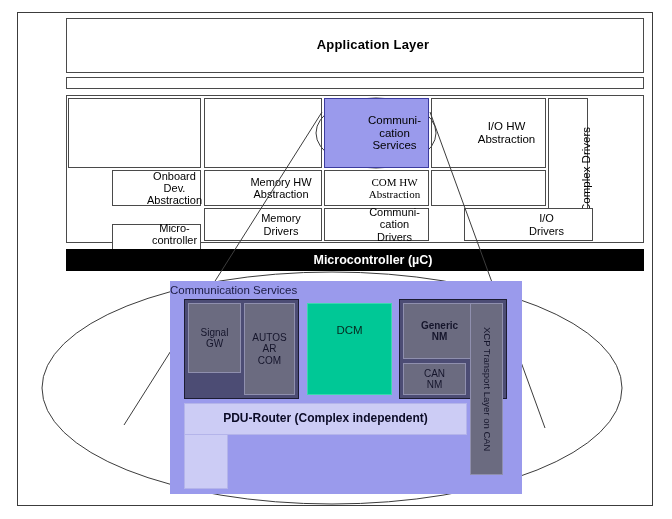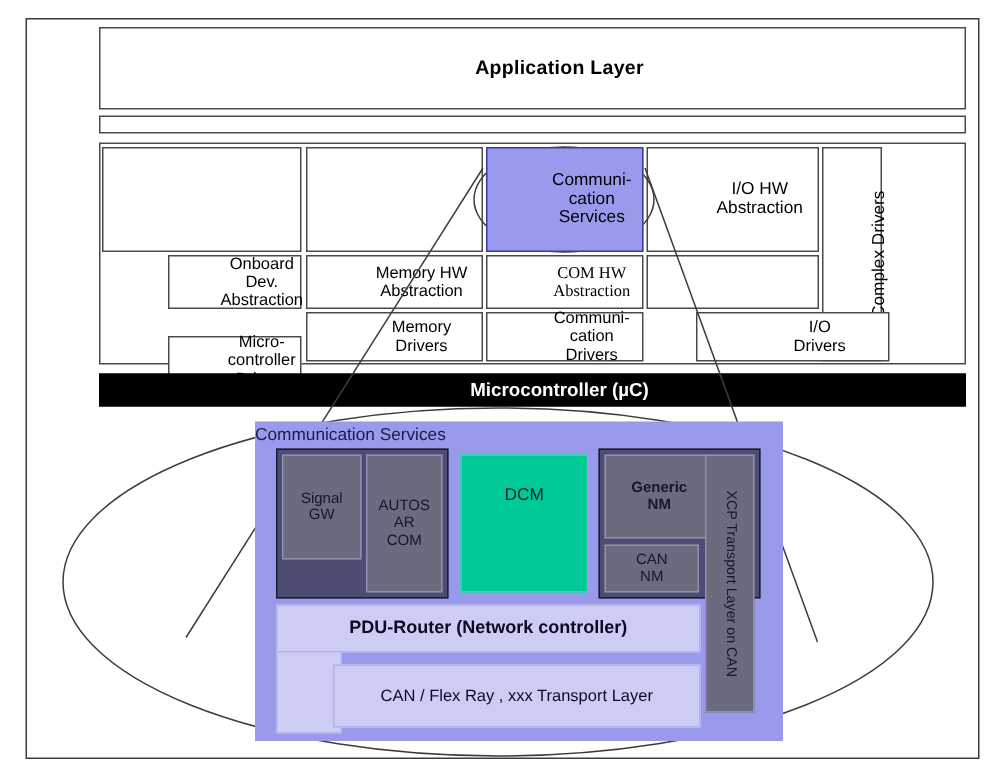--- a/index.html
+++ b/index.html
@@ -341,24 +341,21 @@
     <div class="gr" id="blk-can-nm">
       <span class="gr-txt" style="white-space:pre-line">CAN
 NM</span>
     </div>
 
     <div class="gr" id="blk-xcp">
       <span class="gr-txt">XCP Transport Layer on CAN</span>
     </div>
 
     <div class="lv" id="blk-pdu">
-      <span class="lv-txt">PDU-Router (Network controller)</span>
+      <span class="lv-txt">PDU-Router (Complex independent)</span>
     </div>
 
     <div class="lv" id="blk-stub"></div>
 
-    <div class="lv" id="blk-canflex">
-      <span class="lv-txt">CAN / Flex Ray , xxx  Transport Layer</span>
-    </div>
 
   </div>
 
 </div>
 
 </body></html>

